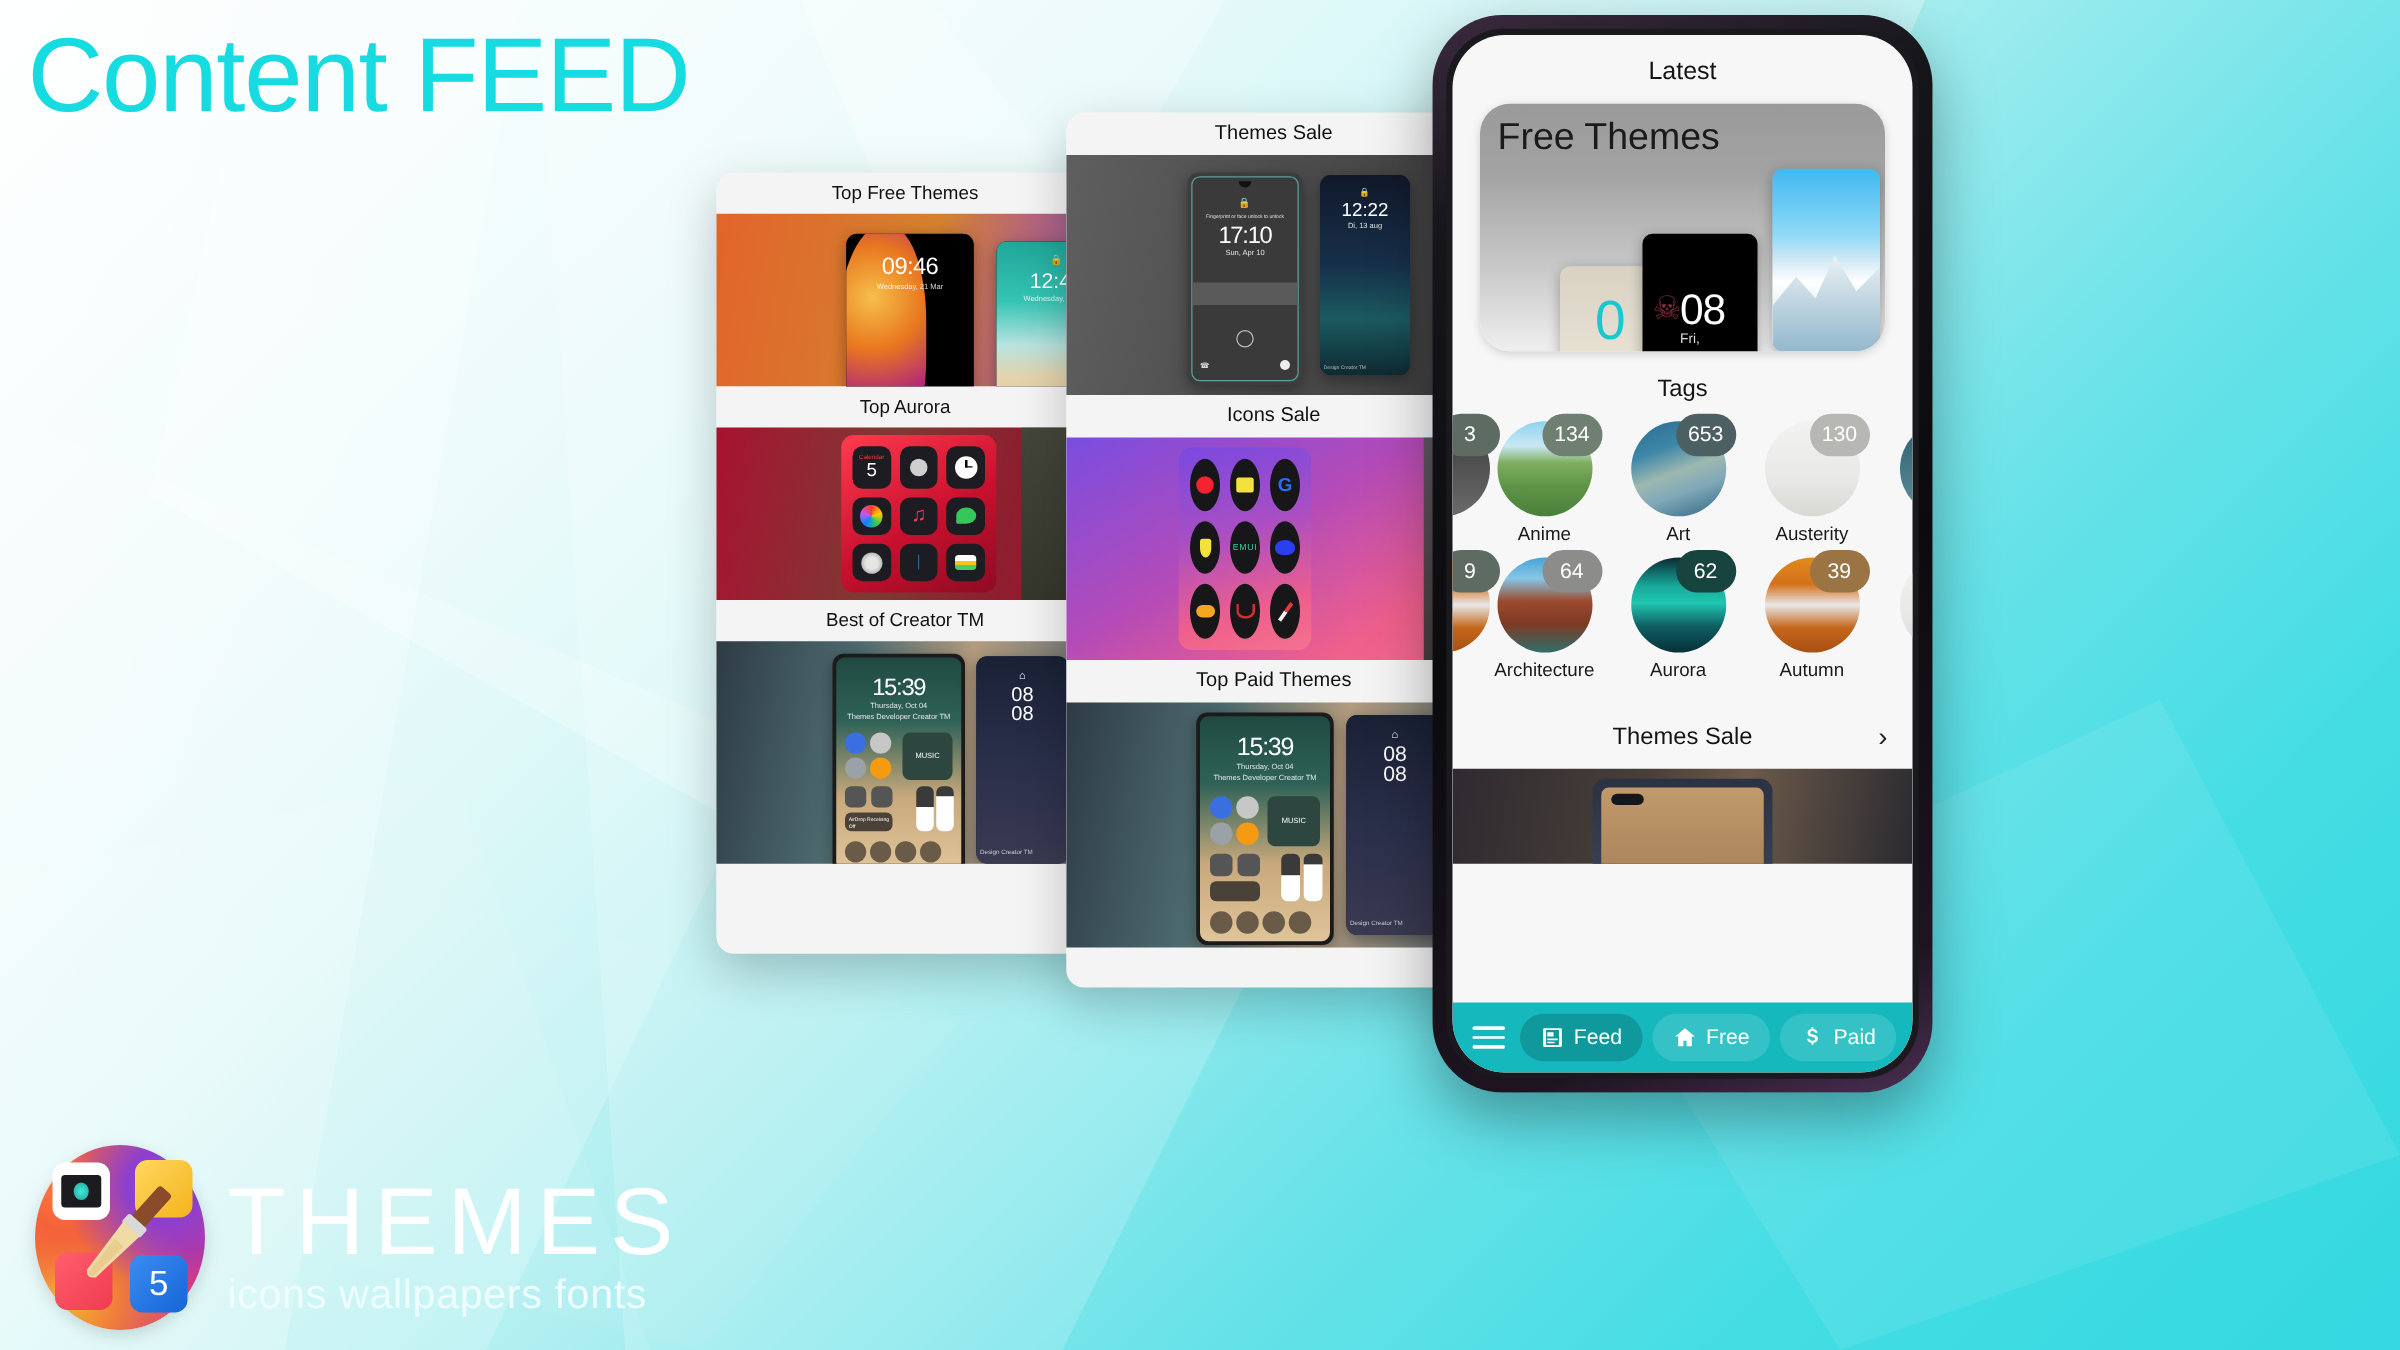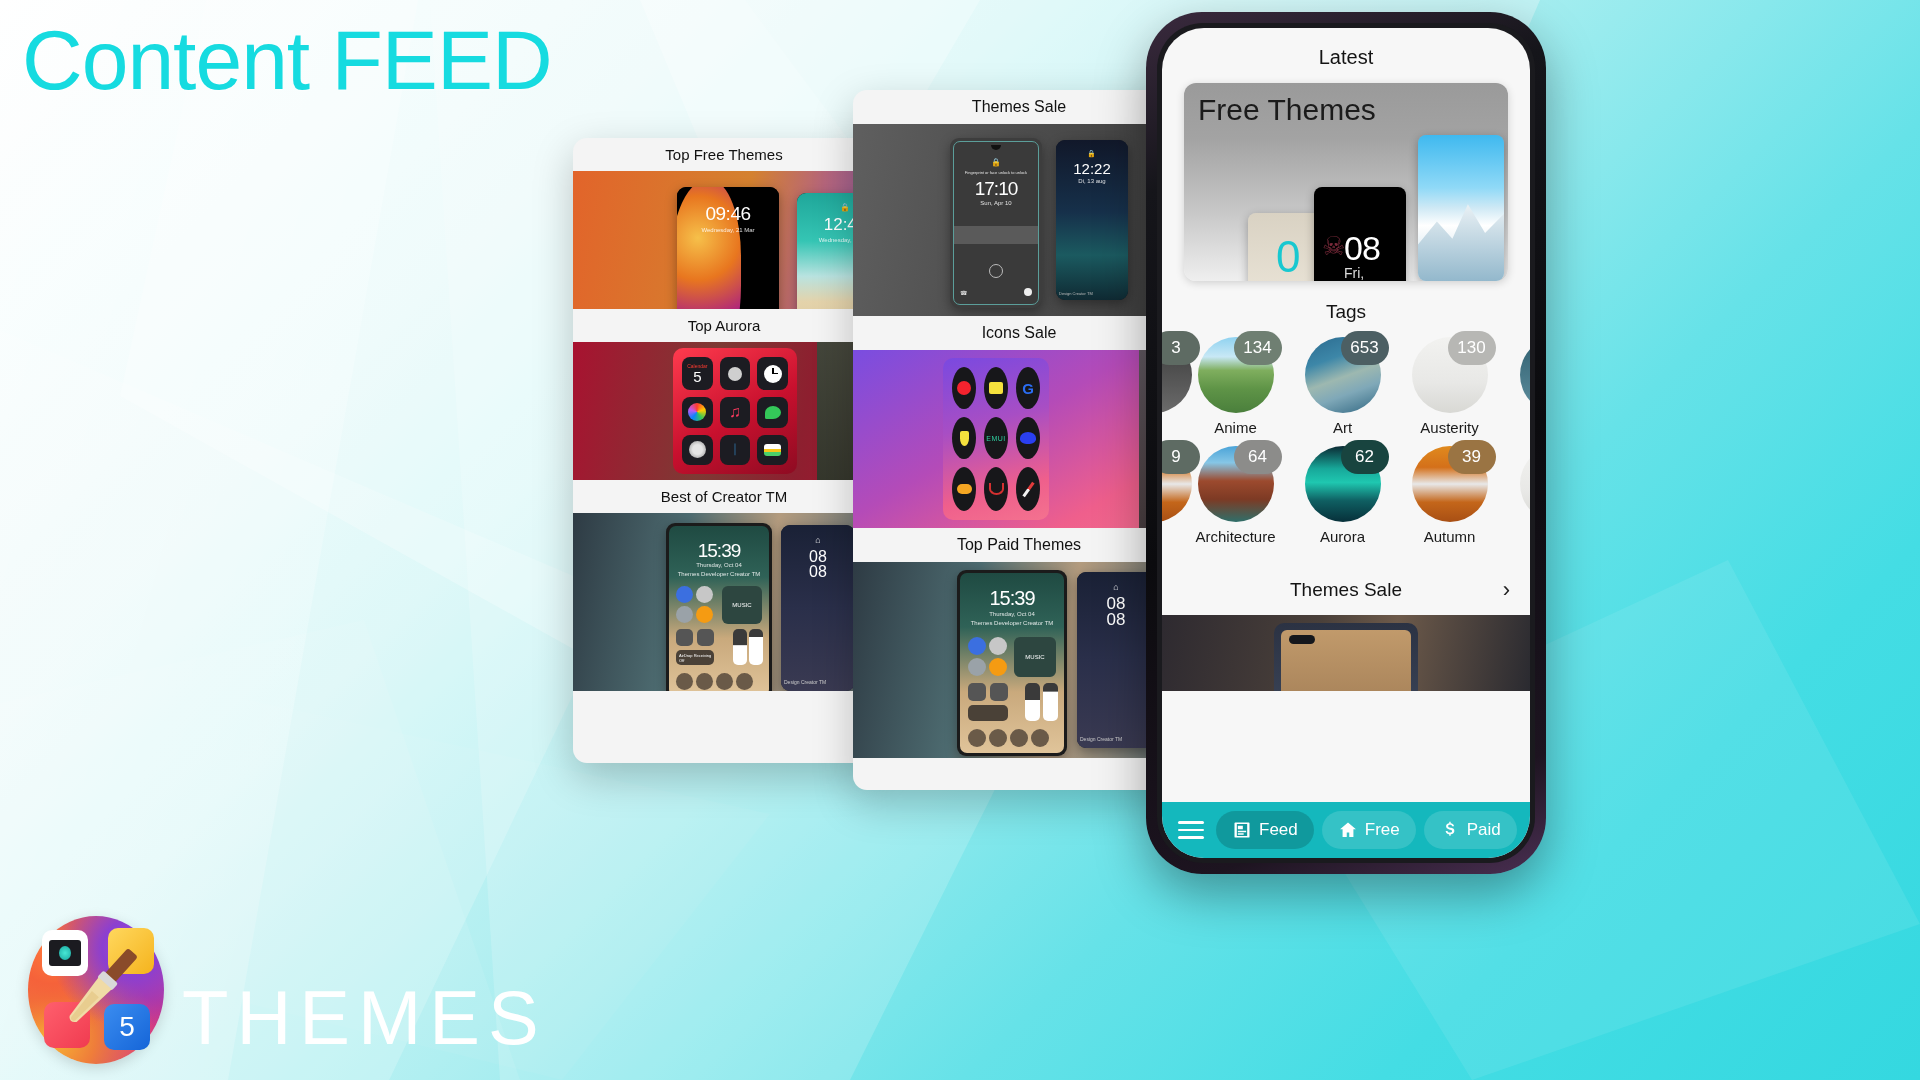--- a/index.html
+++ b/index.html
@@ -125,32 +125,32 @@
     background: #f7f7f7;
     overflow: hidden;
     position: relative;
     display: flex; flex-direction: column;
   }
   #screen-scroll { flex: 1; overflow: hidden; position: relative; }
 
   .s-title { text-align:center; font-size: 20px; color:#141414; padding: 18px 0 14px; font-weight: 400; }
 
   #hero-card {
-    margin: 0 22px; height: 198px; border-radius: 12px;
+    margin: 0 22px; height: 198px; border-radius: 24px;
     background: linear-gradient(180deg,#9a9a9a 0%, #a3a3a3 28%, #c6c6c6 64%, #efefef 100%);
     position: relative; overflow: hidden;
     box-shadow: 0 2px 8px rgba(0,0,0,.16);
   }
   #hero-label { position:absolute; left: 14px; top: 10px; font-size: 30px; color:#1b1b1b; font-weight: 400; }
   .hero-shot { position:absolute; border-radius: 8px; overflow:hidden; box-shadow: 0 3px 10px rgba(0,0,0,.3); }
   #hs-beige { left: 64px; bottom: -44px; width: 90px; height: 112px; background: linear-gradient(180deg,#d9d2c3,#efe9dd); }
   #hs-beige .big-o { position:absolute; left: 28px; top: 26px; font-size: 44px; color:#18c8d0; line-height:.8; }
   #hs-black { left: 130px; bottom: -46px; width: 92px; height: 140px; background:#000; }
   #hs-black .t { position:absolute; left: 30px; top: 42px; color:#fff; font-size: 34px; letter-spacing:-1px;}
-  #hs-black .d { position:absolute; left: 30px; top: 78px; color:#ddd; font-size: 14px; }
+  #hs-black .d { position:absolute; left: 30px; top: 78px; color:#ddd; font-size: 11px; }
   #hs-black .skull { position:absolute; left: 8px; top: 44px; font-size: 26px; color:#7a2a3a; }
   #hs-mount { right: 4px; top: 52px; width: 86px; height: 146px;
     background: linear-gradient(180deg,#3fb9ef 0%, #8fd9f7 36%, #cfe9f5 50%, #ffffff 62%, #bcd8e6 100%); }
   #hs-mount .peak { position:absolute; left:0; right:0; bottom:0; height: 96px;
     background: linear-gradient(180deg,#ffffff,#93b8cc);
     clip-path: polygon(0 62%, 22% 38%, 40% 56%, 58% 20%, 78% 50%, 100% 30%, 100% 100%, 0 100%); }
 
   .tags-title { text-align:center; font-size: 19px; color:#141414; padding: 20px 0 14px; }
   #tags-grid { position: relative; padding: 0 0 8px; }
   .tags-row { display: flex; align-items: flex-start; gap: 0; margin-bottom: 10px; position: relative; }
@@ -631,14 +631,15 @@
       <g transform="rotate(42 50 50)">
         <rect x="44" y="6" width="13" height="34" rx="3" fill="#8a4b2a"></rect>
         <rect x="41" y="38" width="19" height="9" rx="2" fill="#d9d9d9"></rect>
         <path d="M42 46 L59 46 L55 92 Q50 98 46 92 Z" fill="#f0dba6"></path>
         <path d="M46 60 L55 60 L53 92 Q50 96 48 92 Z" fill="#e8cd8f"></path>
       </g>
     </svg>
   </div>
   <div id="logo-text">
     <div id="logo-title">THEMES</div>
+    <div id="logo-sub">icons wallpapers fonts</div>
   </div>
 </div>
 
 </body></html>

